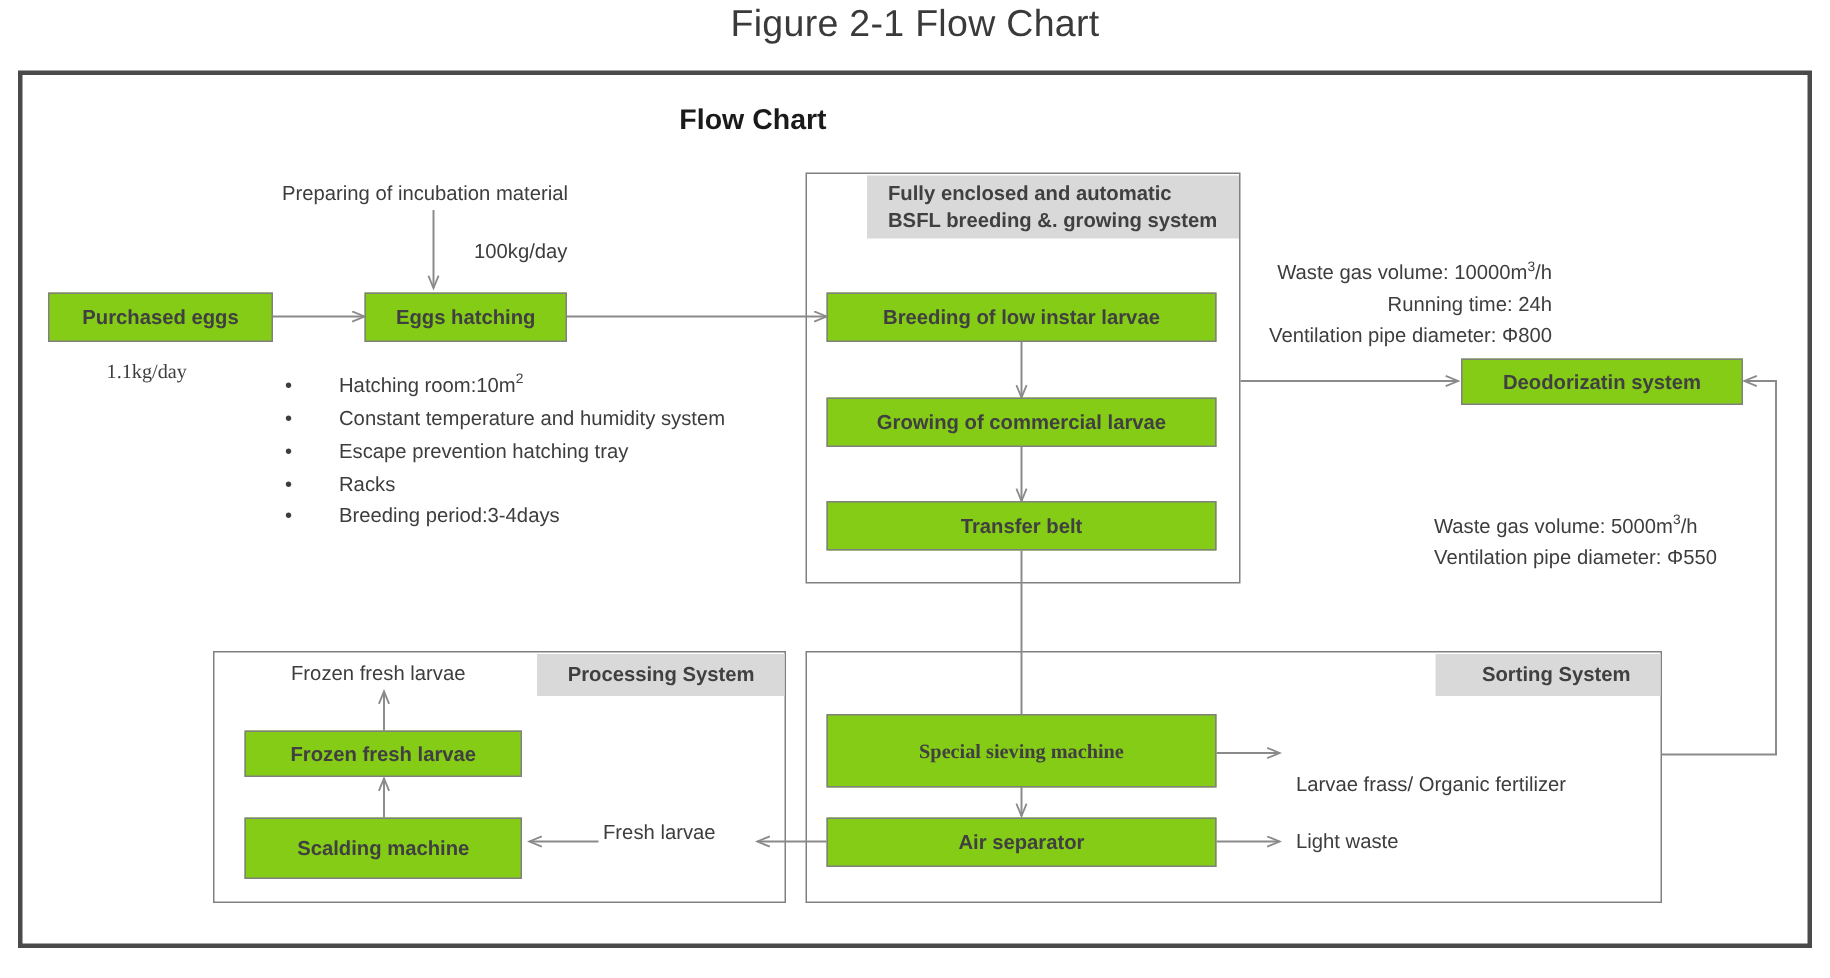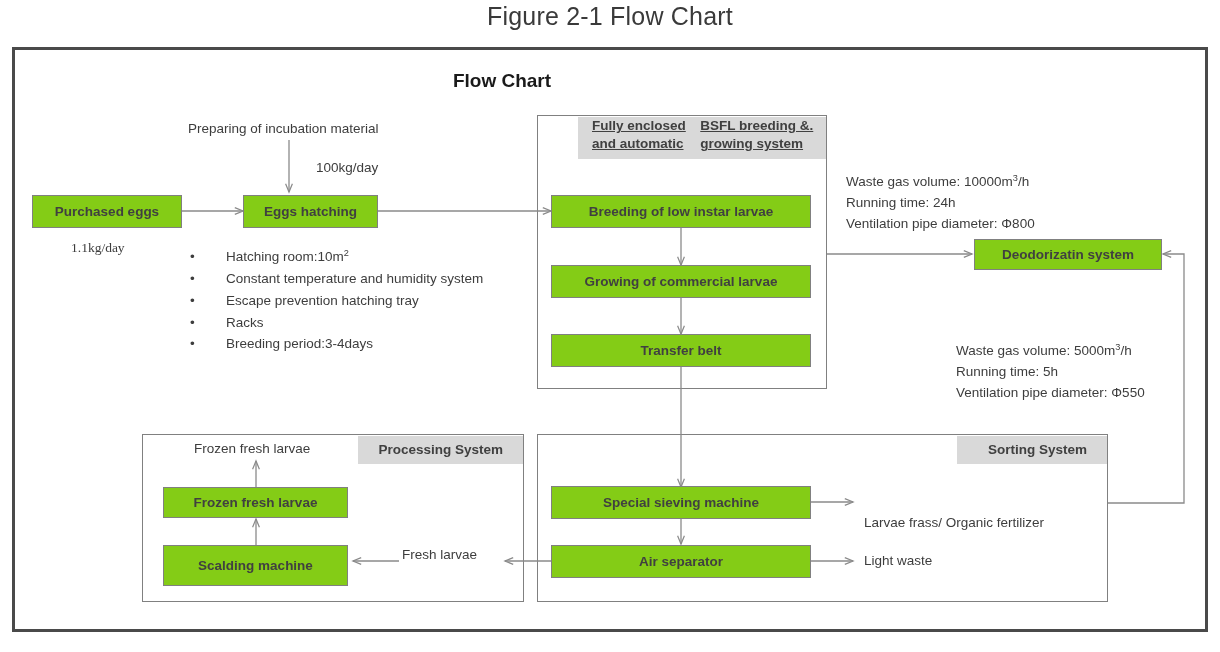--- a/index.html
+++ b/index.html
@@ -135,21 +135,21 @@
 
 <div id="root">
 
   <div class="fig-title">Figure 2-1 Flow Chart</div>
 
   <div class="outer-frame"></div>
 
   <div class="chart-heading">Flow Chart</div>
 
   <div class="group-box" style="left:537px; top:115px; width:290px; height:274px;"></div>
-  <div class="group-header" style="left:578px; top:117px; width:248px; height:42px; flex-direction:row; align-items:flex-start; justify-content:center;text-decoration:underline;">
+  <div class="group-header" style="left:578px; top:117px; width:248px; height:42px; flex-direction:column; align-items:flex-start; justify-content:center;">
     <span>Fully enclosed and automatic</span>
     <span>BSFL breeding &amp;. growing system</span>
   </div>
 
   <div class="group-box" style="left:142px; top:434px; width:382px; height:168px;"></div>
   <div class="group-header right-align" style="left:358px; top:436px; width:165px; height:28px;">
     <span>Processing System</span>
   </div>
 
   <div class="group-box" style="left:537px; top:434px; width:571px; height:168px;"></div>
@@ -214,21 +214,21 @@
   </div>
 
   <div class="box" style="left:551px; top:334px; width:260px; height:33px;">
     <span>Transfer belt</span>
   </div>
 
   <div class="box" style="left:974px; top:239px; width:188px; height:31px;">
     <span>Deodorizatin system</span>
   </div>
 
-  <div class="box" style="left:551px; top:486px; width:260px; height:33px;">
+  <div class="box" style="left:551px; top:476px; width:260px; height:49px;font-family:Liberation Serif, serif;">
     <span>Special sieving machine</span>
   </div>
 
   <div class="box" style="left:551px; top:545px; width:260px; height:33px;">
     <span>Air separator</span>
   </div>
 
   <div class="box" style="left:163px; top:487px; width:185px; height:31px;">
     <span>Frozen fresh larvae</span>
   </div>
@@ -244,29 +244,28 @@
   <div class="plain-label reg" style="left:71px; top:240px;font-family:Liberation Serif, serif;">1.1kg/day</div>
 
   <div class="plain-label reg" style="left:194px; top:441px;">Frozen fresh larvae</div>
 
   <div class="plain-label reg" style="left:402px; top:547px;">Fresh larvae</div>
 
   <div class="plain-label reg" style="left:864px; top:515px;">Larvae frass/ Organic fertilizer</div>
 
   <div class="plain-label reg" style="left:864px; top:553px;">Light waste</div>
 
-  <div class="note-block" style="left:846px; top:172px;">
+  <div class="note-block" style="left:846px; top:172px;text-align:right;">
     <div><span>Waste gas volume: 10000m</span><sup>3</sup><span>/h</span></div>
     <div>Running time: 24h</div>
     <div>Ventilation pipe diameter: Φ800</div>
   </div>
 
   <div class="note-block" style="left:956px; top:341px;">
     <div><span>Waste gas volume: 5000m</span><sup>3</sup><span>/h</span></div>
-    <div>Running time: 5h</div>
     <div>Ventilation pipe diameter: Φ550</div>
   </div>
 
   <div class="bullets" style="left:190px; top:246px;">
       <div class="brow">
         <span class="bdot">•</span>
         <span>Hatching room:10m<sup>2</sup></span>
       </div>
       <div class="brow">
         <span class="bdot">•</span>

